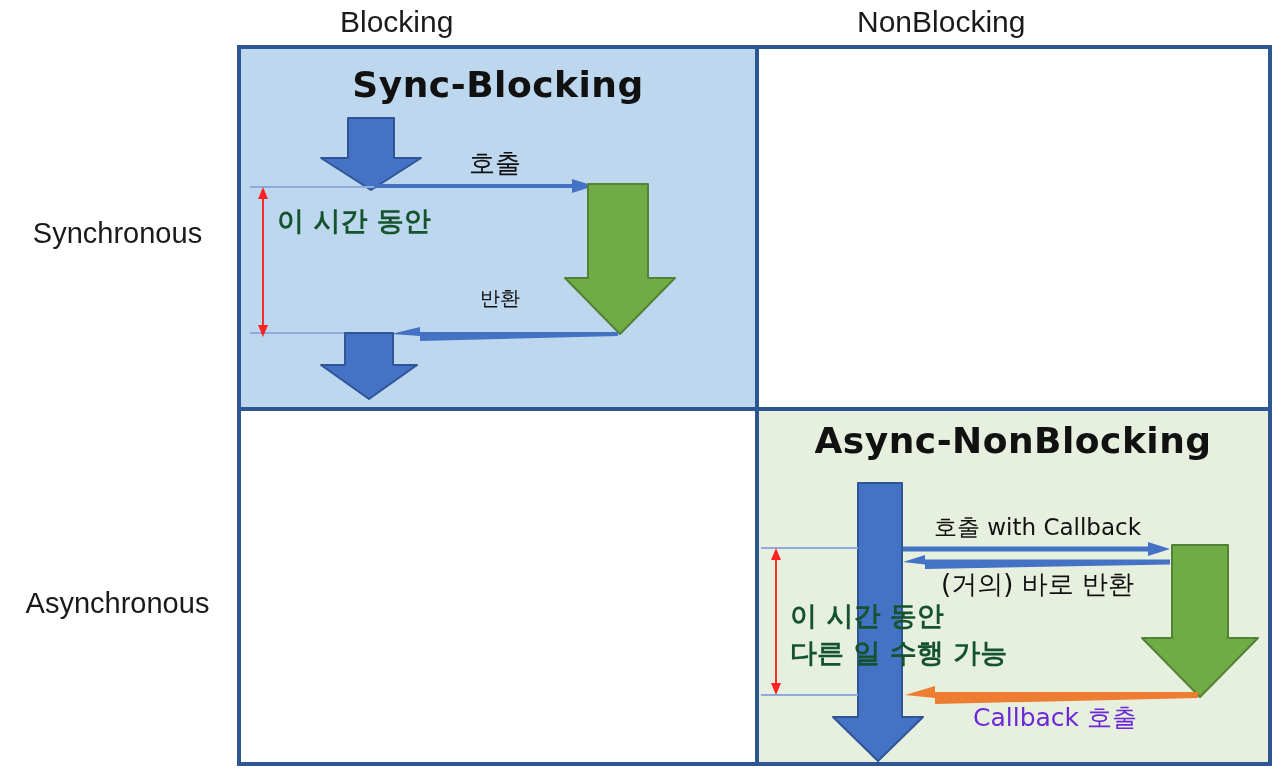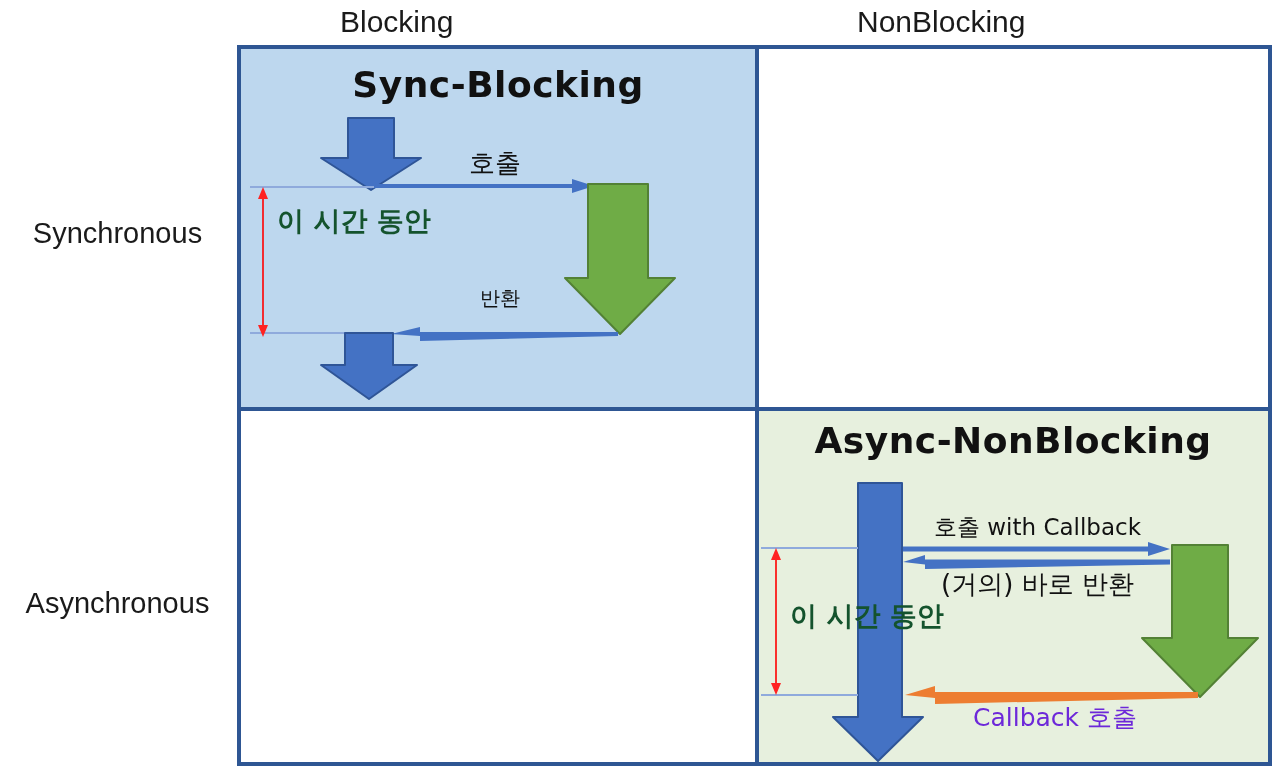--- a/index.html
+++ b/index.html
@@ -142,18 +142,19 @@
 </svg>
 
 <svg class="abs" style="left:769px; top:548px;" width="14" height="147">
   <line class="red-line" x1="7" y1="8" x2="7" y2="139"></line>
   <polygon points="7,0 2,12 12,12" fill="#FF2222"></polygon>
   <polygon points="7,147 2,135 12,135" fill="#FF2222"></polygon>
 </svg>
 
 <div class="abs red-note" style="left:790px; top:597px; line-height:37px;">
   <div>이 시간 동안</div>
+  <div>다른 일 수행 가능</div>
 </div>
 
 <svg class="abs" style="left:905px; top:685px;" width="293" height="20">
   <polygon points="0,10 30,1 30,7 293,7 293,13 30,19 30,13" fill="#ED7D31"></polygon>
 </svg>
 <div class="abs arrow-label" style="left:935px; top:701px; width:240px; font-size:25px; color:#6d28d9;">Callback 호출</div>
 
 </body></html>

